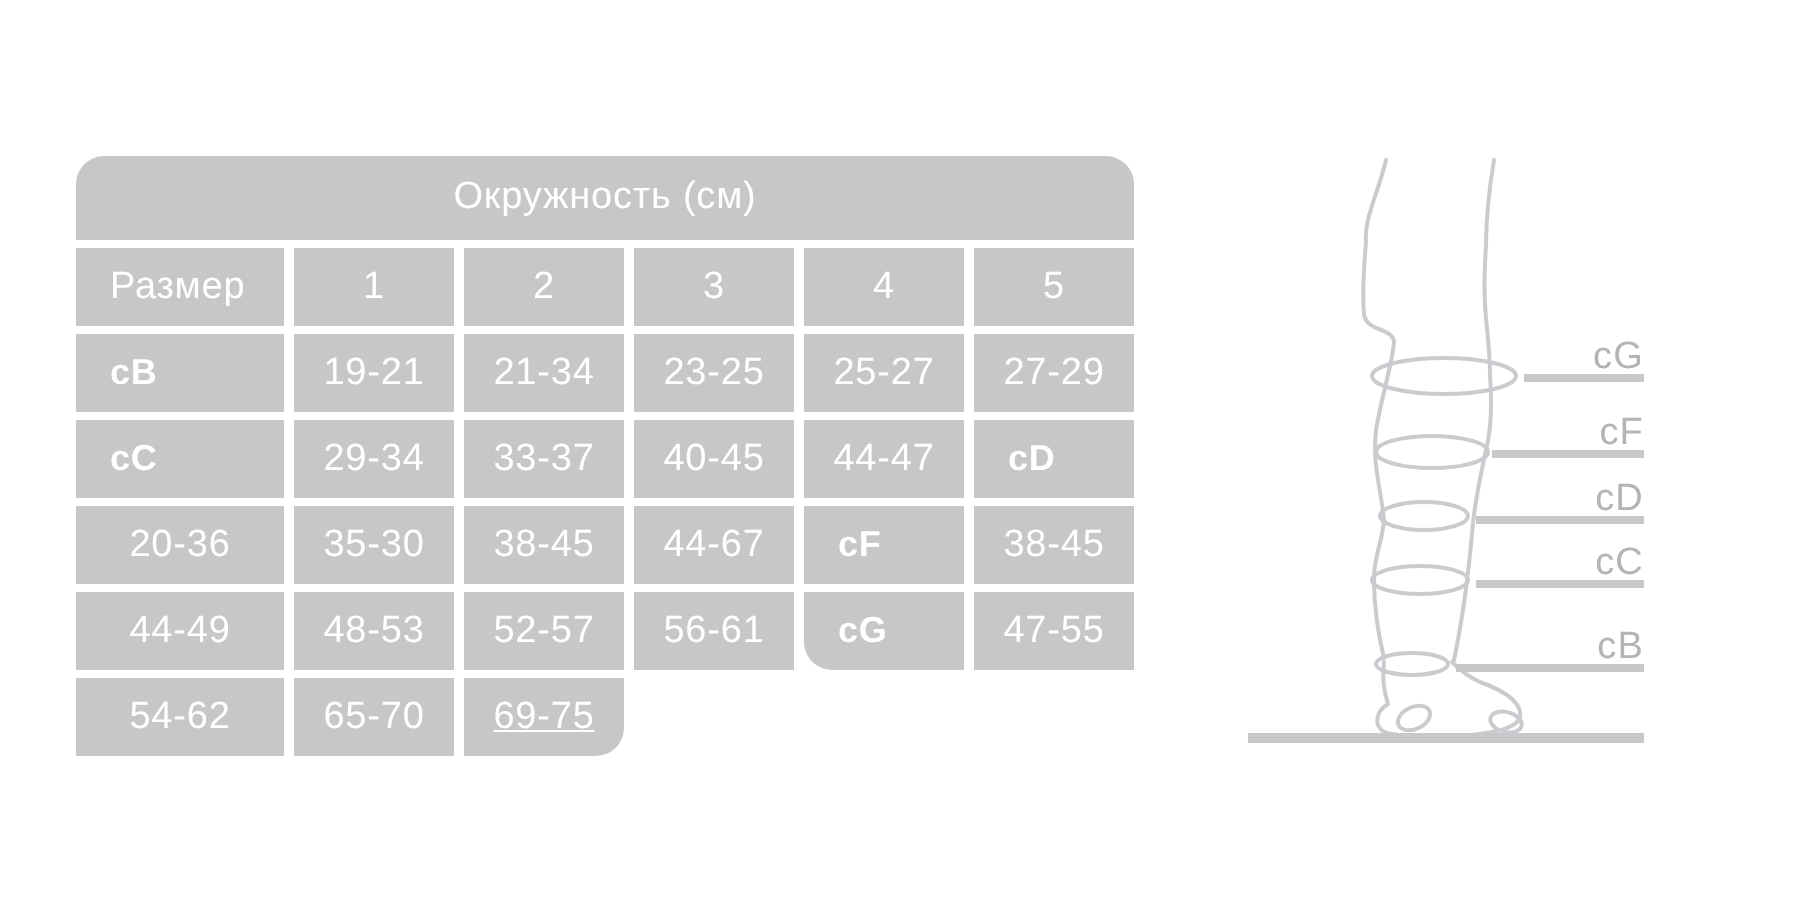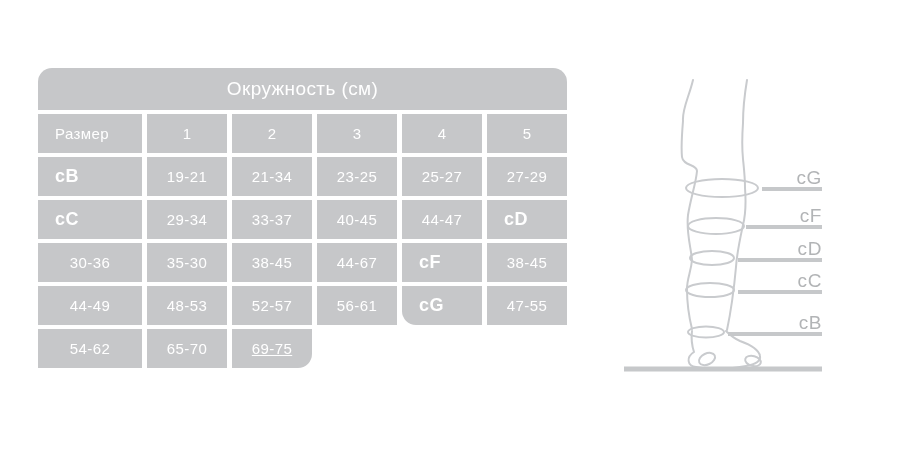--- a/index.html
+++ b/index.html
@@ -14,31 +14,31 @@
   body{
     width:900px;height:450px;
     background:var(--page-bg);
     font-family:"Liberation Sans",sans-serif;
     overflow:hidden;
   }
   .page{position:relative;width:900px;height:450px;background:var(--page-bg);}
 
   
   .size-table{
-    position:absolute;left:38px;top:68px;
+    position:absolute;left:38px;top:78px;
     display:grid;
     grid-template-columns:104px repeat(5,80px);
     grid-template-rows:42px repeat(6,39px);
     gap:4px 5px;
   }
   .cell{
     background:var(--cell-gray);
     color:var(--cell-text);
     display:flex;align-items:center;justify-content:center;
-    font-size:15px;
+    font-size:19px;
     letter-spacing:0.4px;
     white-space:nowrap;
   }
   .cell.title{
     grid-column:1 / -1;
     border-radius:14px 14px 0 0;
     font-size:19px;
   }
   .cell.label-col{
     justify-content:flex-start;
@@ -96,21 +96,21 @@
     <div class="cell">25-27</div>
     <div class="cell">27-29</div>
 
     <div class="cell label-col row-label">cC</div>
     <div class="cell">29-34</div>
     <div class="cell">33-37</div>
     <div class="cell">40-45</div>
     <div class="cell">44-47</div>
 
     <div class="cell label-col row-label">cD</div>
-    <div class="cell">30-36</div>
+    <div class="cell">20-36</div>
     <div class="cell">35-30</div>
     <div class="cell">38-45</div>
     <div class="cell">44-67</div>
 
     <div class="cell label-col row-label">cF</div>
     <div class="cell">38-45</div>
     <div class="cell">44-49</div>
     <div class="cell">48-53</div>
     <div class="cell">52-57</div>
     <div class="cell">56-61</div>

